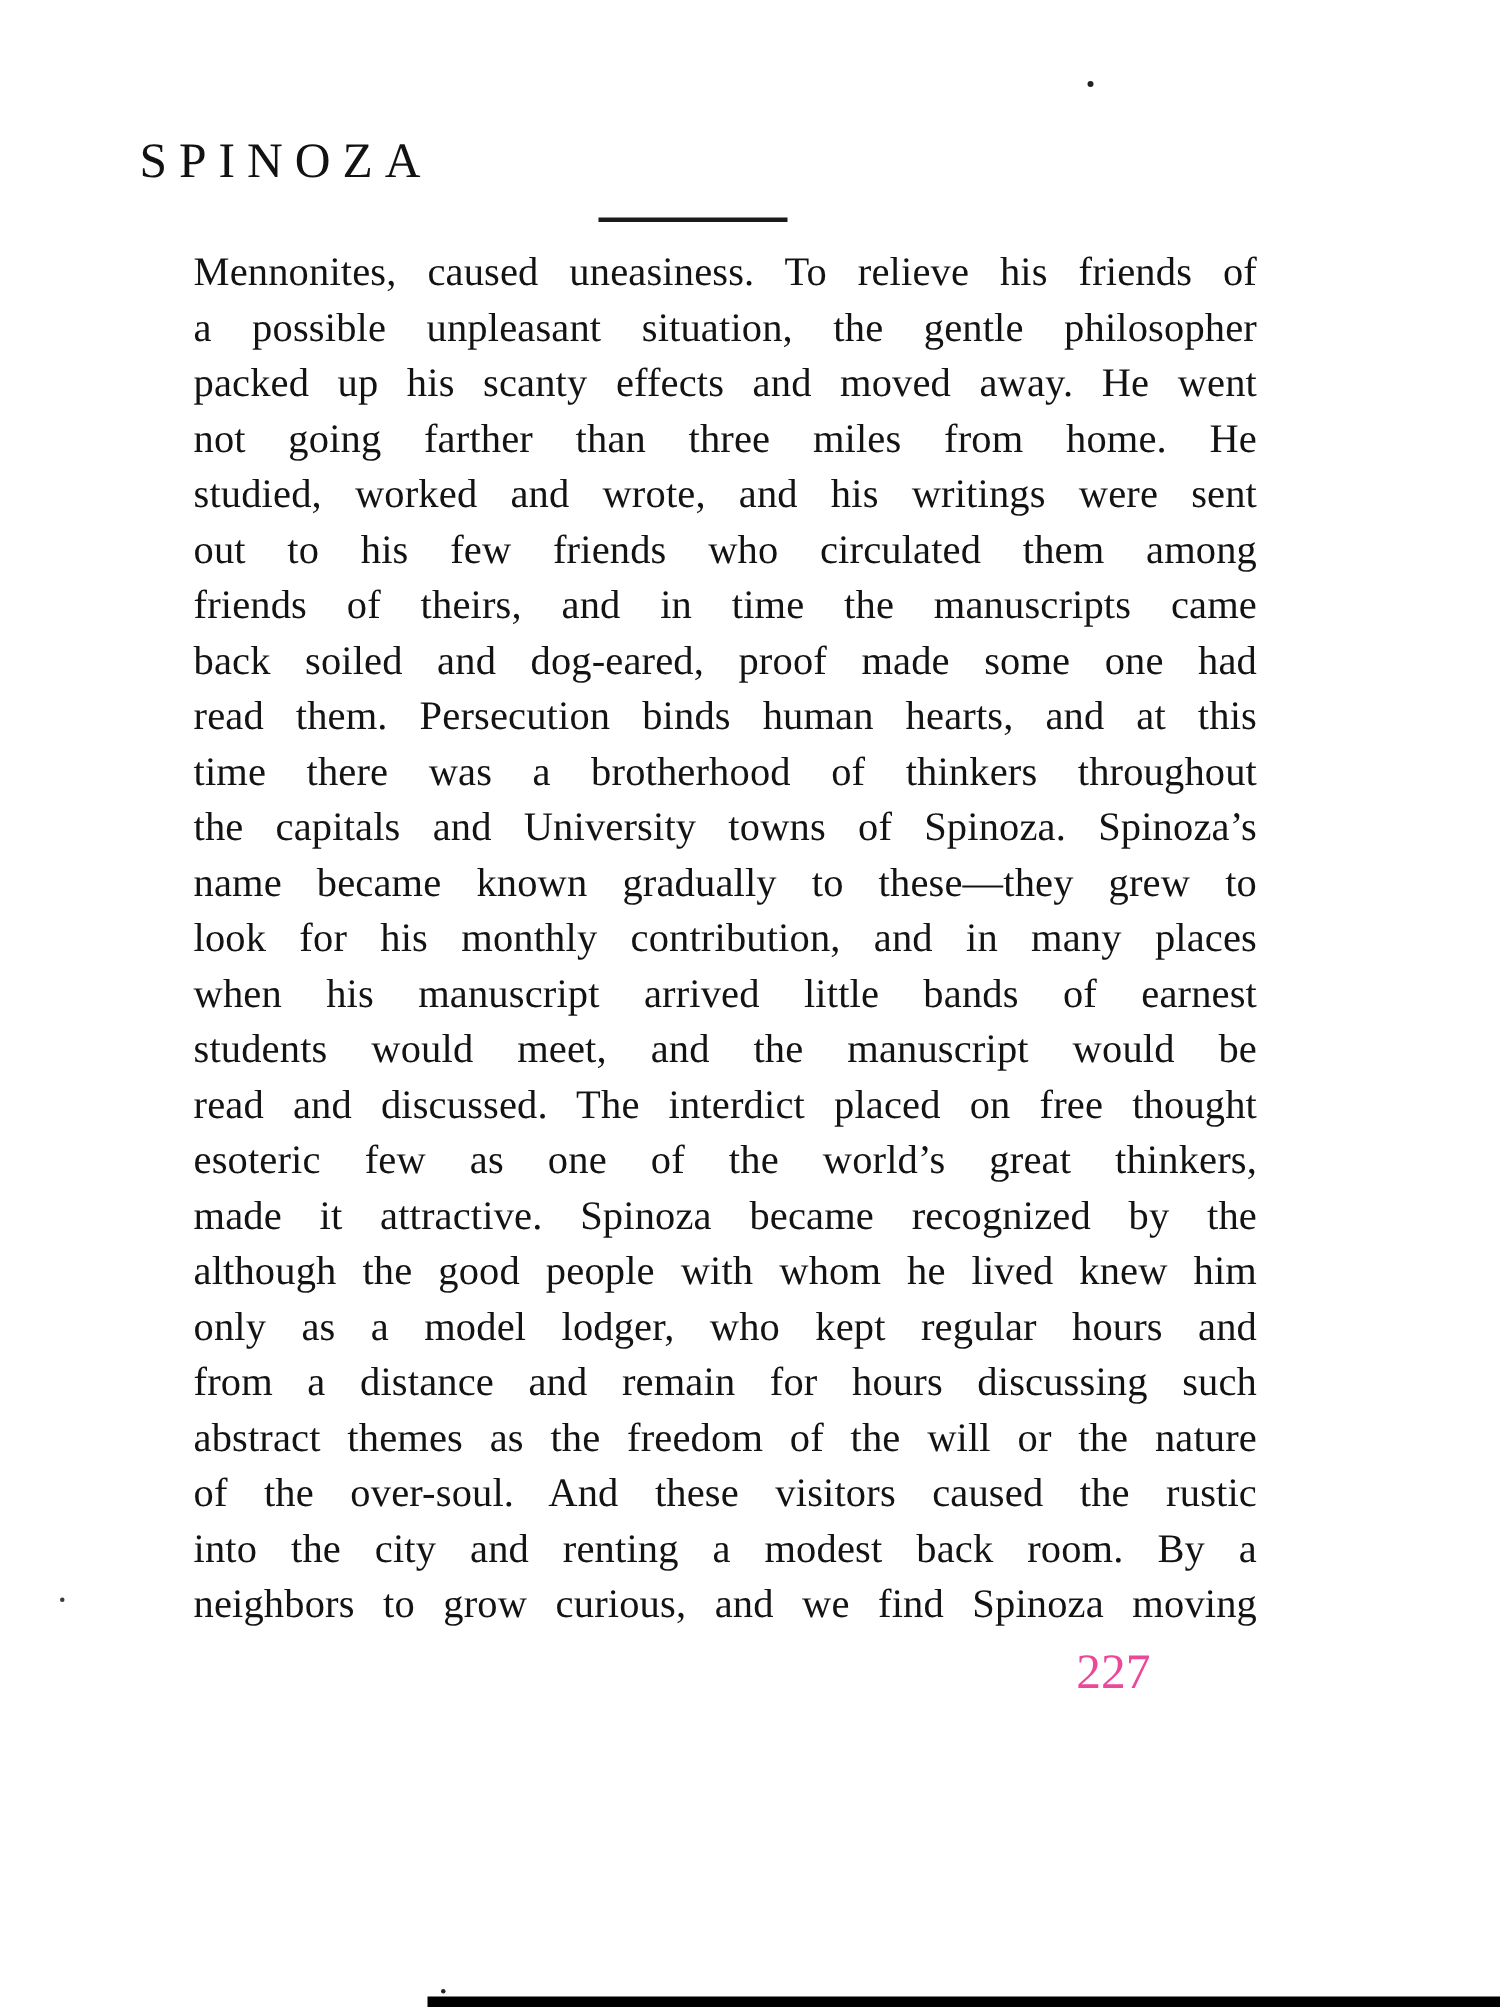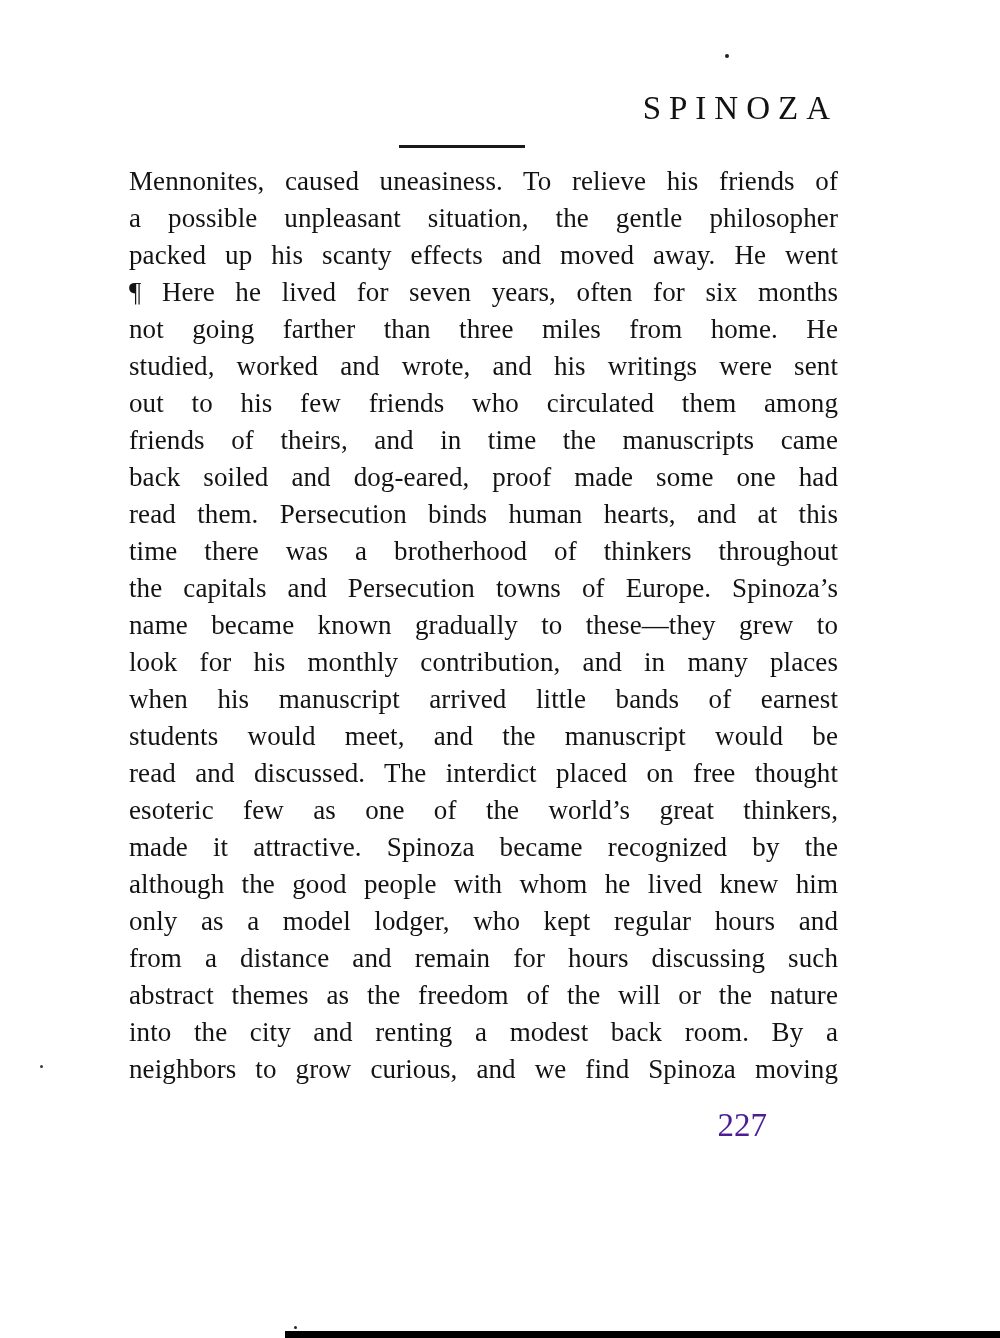--- a/index.html
+++ b/index.html
@@ -17,21 +17,21 @@
     color: #131313;
   }
   .content {
     position: absolute;
     left: 85px;
     top: 88px;
     width: 753px;
   }
   .title {
     margin: 0;
-    text-align: right;
+    text-align: left;
     font-size: 33px;
     font-weight: normal;
     letter-spacing: 8px;
     padding-left: 8px; 
     line-height: 40px;
     color: #121212;
   }
   .title-rule {
     width: 126px;
     height: 3px;
@@ -46,26 +46,26 @@
   .text-line {
     text-align: justify;
     text-align-last: justify;
     white-space: normal;
     height: 37px;
     overflow: visible;
     letter-spacing: 0.1px;
     margin-left: 44px;
   }
   .page-number {
-    margin-top: 19px;
+    margin-top: 9px;
     text-align: right;
     padding-right: 71px;
     font-size: 33px;
     line-height: 36px;
-    color: #4c1d95;
+    color: #ec4899;
   }
   .scan-bar-bottom {
     position: absolute;
     left: 285px;
     right: 0;
     bottom: 0;
     height: 7px;
     background: #000000;
   }
   .speck {
@@ -81,40 +81,40 @@
 <body>
 
 <div class="page">
   <div class="content">
     <h1 class="title">SPINOZA</h1>
     <div class="title-rule"></div>
     <div class="body-block">
         <div class="text-line">Mennonites, caused uneasiness. To relieve his friends of</div>
         <div class="text-line">a possible unpleasant situation, the gentle philosopher</div>
         <div class="text-line">packed up his scanty effects and moved away. He went</div>
-        <div class="text-line">¶ Here he lived for seven years, often for six months</div>
         <div class="text-line">not going farther than three miles from home. He</div>
         <div class="text-line">studied, worked and wrote, and his writings were sent</div>
         <div class="text-line">out to his few friends who circulated them among</div>
         <div class="text-line">friends of theirs, and in time the manuscripts came</div>
         <div class="text-line">back soiled and dog-eared, proof made some one had</div>
         <div class="text-line">read them. Persecution binds human hearts, and at this</div>
         <div class="text-line">time there was a brotherhood of thinkers throughout</div>
-        <div class="text-line">the capitals and Persecution towns of Europe. Spinoza’s</div>
+        <div class="text-line">the capitals and University towns of Spinoza. Spinoza’s</div>
         <div class="text-line">name became known gradually to these—they grew to</div>
         <div class="text-line">look for his monthly contribution, and in many places</div>
         <div class="text-line">when his manuscript arrived little bands of earnest</div>
         <div class="text-line">students would meet, and the manuscript would be</div>
         <div class="text-line">read and discussed. The interdict placed on free thought</div>
         <div class="text-line">esoteric few as one of the world’s great thinkers,</div>
         <div class="text-line">made it attractive. Spinoza became recognized by the</div>
         <div class="text-line">although the good people with whom he lived knew him</div>
         <div class="text-line">only as a model lodger, who kept regular hours and</div>
         <div class="text-line">from a distance and remain for hours discussing such</div>
         <div class="text-line">abstract themes as the freedom of the will or the nature</div>
+        <div class="text-line">of the over-soul. And these visitors caused the rustic</div>
         <div class="text-line">into the city and renting a modest back room. By a</div>
         <div class="text-line">neighbors to grow curious, and we find Spinoza moving</div>
       </div>
     <div class="page-number">227</div>
   </div>
 
   <div class="speck speck-top-right"></div>
   <div class="speck speck-left-margin"></div>
   <div class="speck speck-bottom"></div>
   <div class="scan-bar-bottom"></div>

